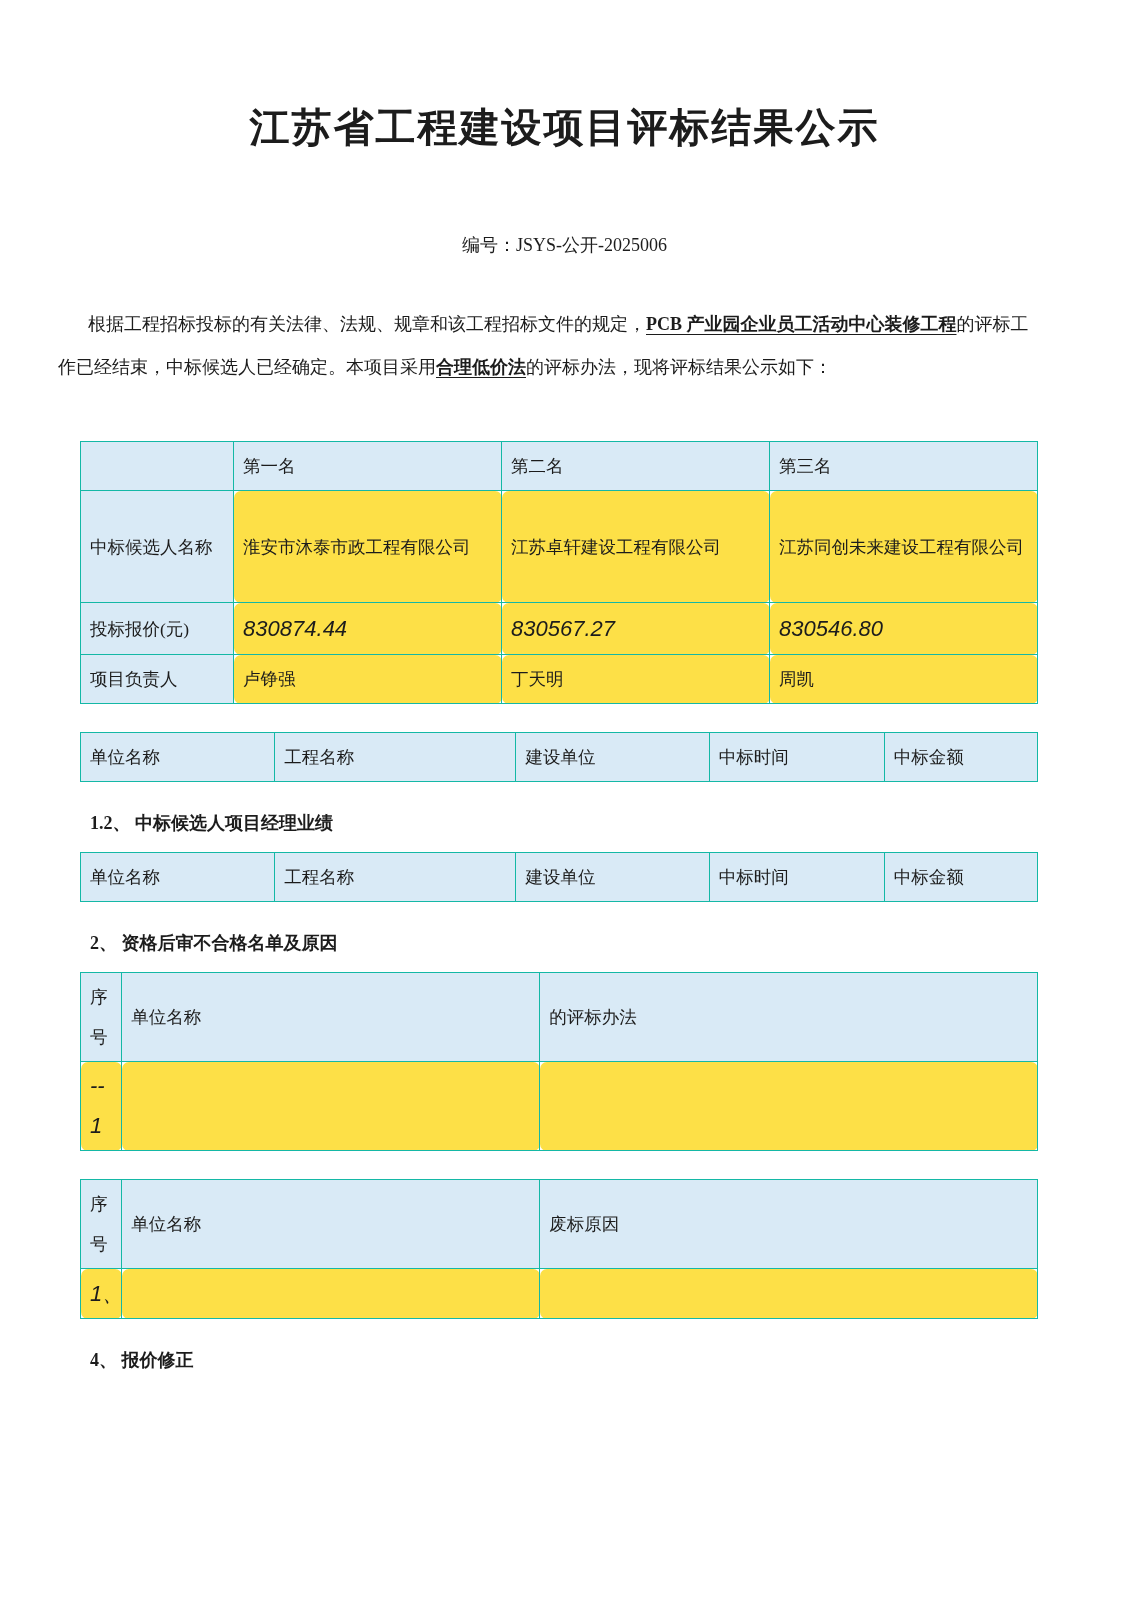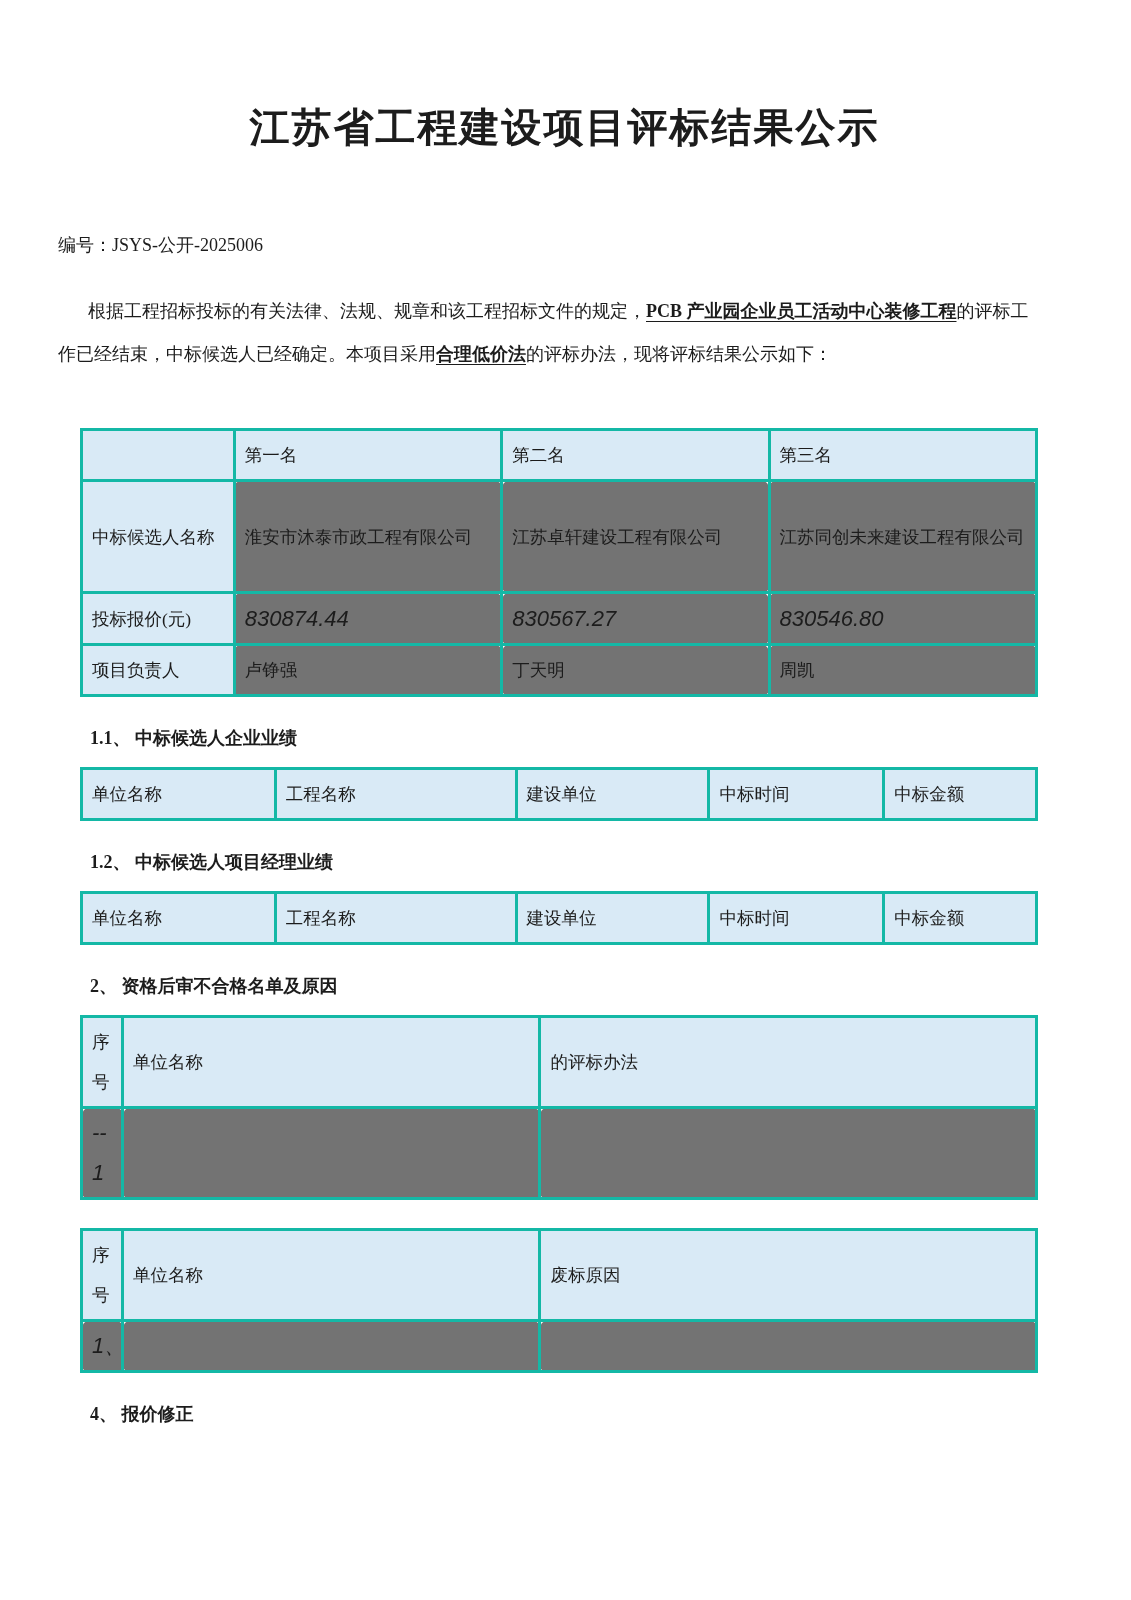--- a/index.html
+++ b/index.html
@@ -20,23 +20,23 @@
   }
   
   .doc-title {
     text-align: center;
     font-size: 40px;
     font-weight: bold;
     letter-spacing: 2px;
     margin: 0 0 78px 0;
   }
   .doc-no {
-    text-align: left;
+    text-align: center;
     font-size: 18px;
-    margin: 0 0 33px 0;
+    margin: 0 0 46px 0;
   }
   .intro {
     font-size: 18px;
     line-height: 43px;
     text-indent: 30px;
     margin: 0 0 52px 0;
     width: 985px;
   }
   .emph {
     font-weight: bold;
@@ -51,34 +51,34 @@
   }
   
   table.doc-table {
     border-collapse: collapse;
     table-layout: fixed;
     width: 958px;
     margin: 0 0 28px 22px;
     font-size: 17.5px;
   }
   table.doc-table td, table.doc-table th {
-    border: 3px solid #14b8a6;
+    border: 1px solid #14b8a6;
     padding: 4px 9px;
     line-height: 40px;
     vertical-align: middle;
     text-align: left;
     font-weight: normal;
     word-break: break-all;
     overflow: hidden;
   }
   .hdr {
     background: #d9eaf6;
   }
   .white {
-    background: #737373;
+    background: #fde047;
     border-radius: 7px;
   }
   .num {
     font-family: "Liberation Sans", "DejaVu Sans", sans-serif;
     font-size: 22px;
     font-style: italic;
   }
   tr.h48  { height: 48px; }
   tr.h50  { height: 50px; }
   tr.h52  { height: 52px; }
@@ -125,21 +125,20 @@
       </tr>
       <tr class="h48">
         <td class="hdr">项目负责人</td>
         <td class="white">卢铮强</td>
         <td class="white">丁天明</td>
         <td class="white">周凯</td>
       </tr>
     </tbody>
   </table>
 
-  <div class="sec-heading">1.1、 中标候选人企业业绩</div>
 
   <table class="doc-table">
     <colgroup>
       <col style="width:20.3%">
         <col style="width:25.2%">
         <col style="width:20.2%">
         <col style="width:18.3%">
         <col style="width:16%">
     </colgroup>
     <tbody>

